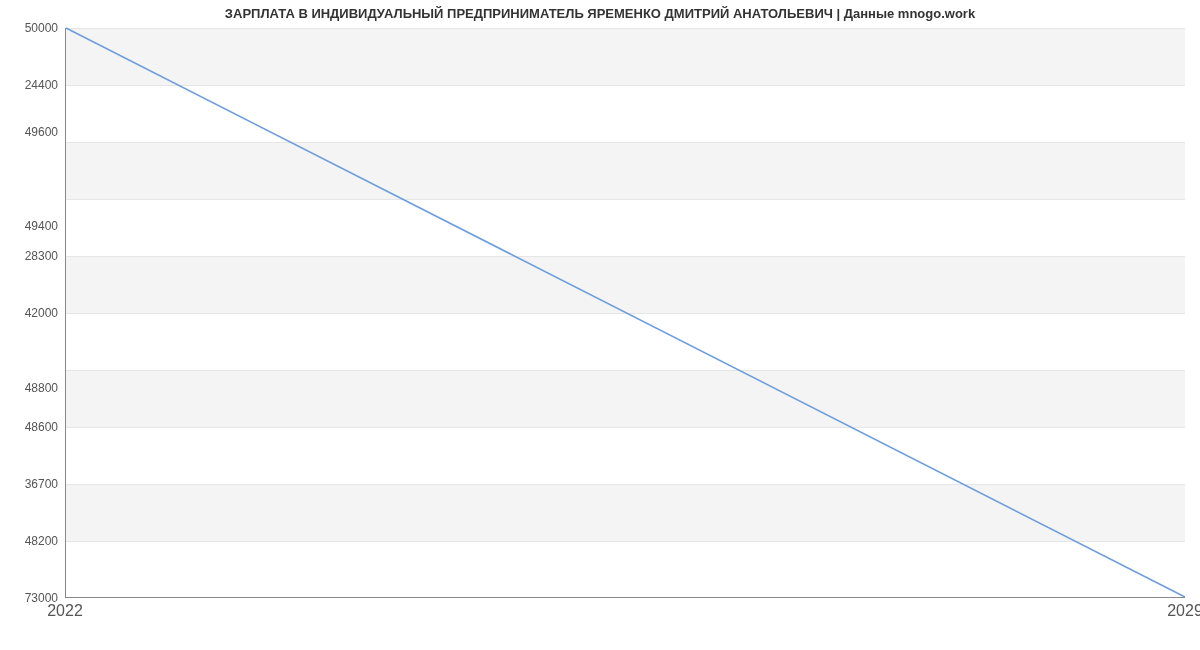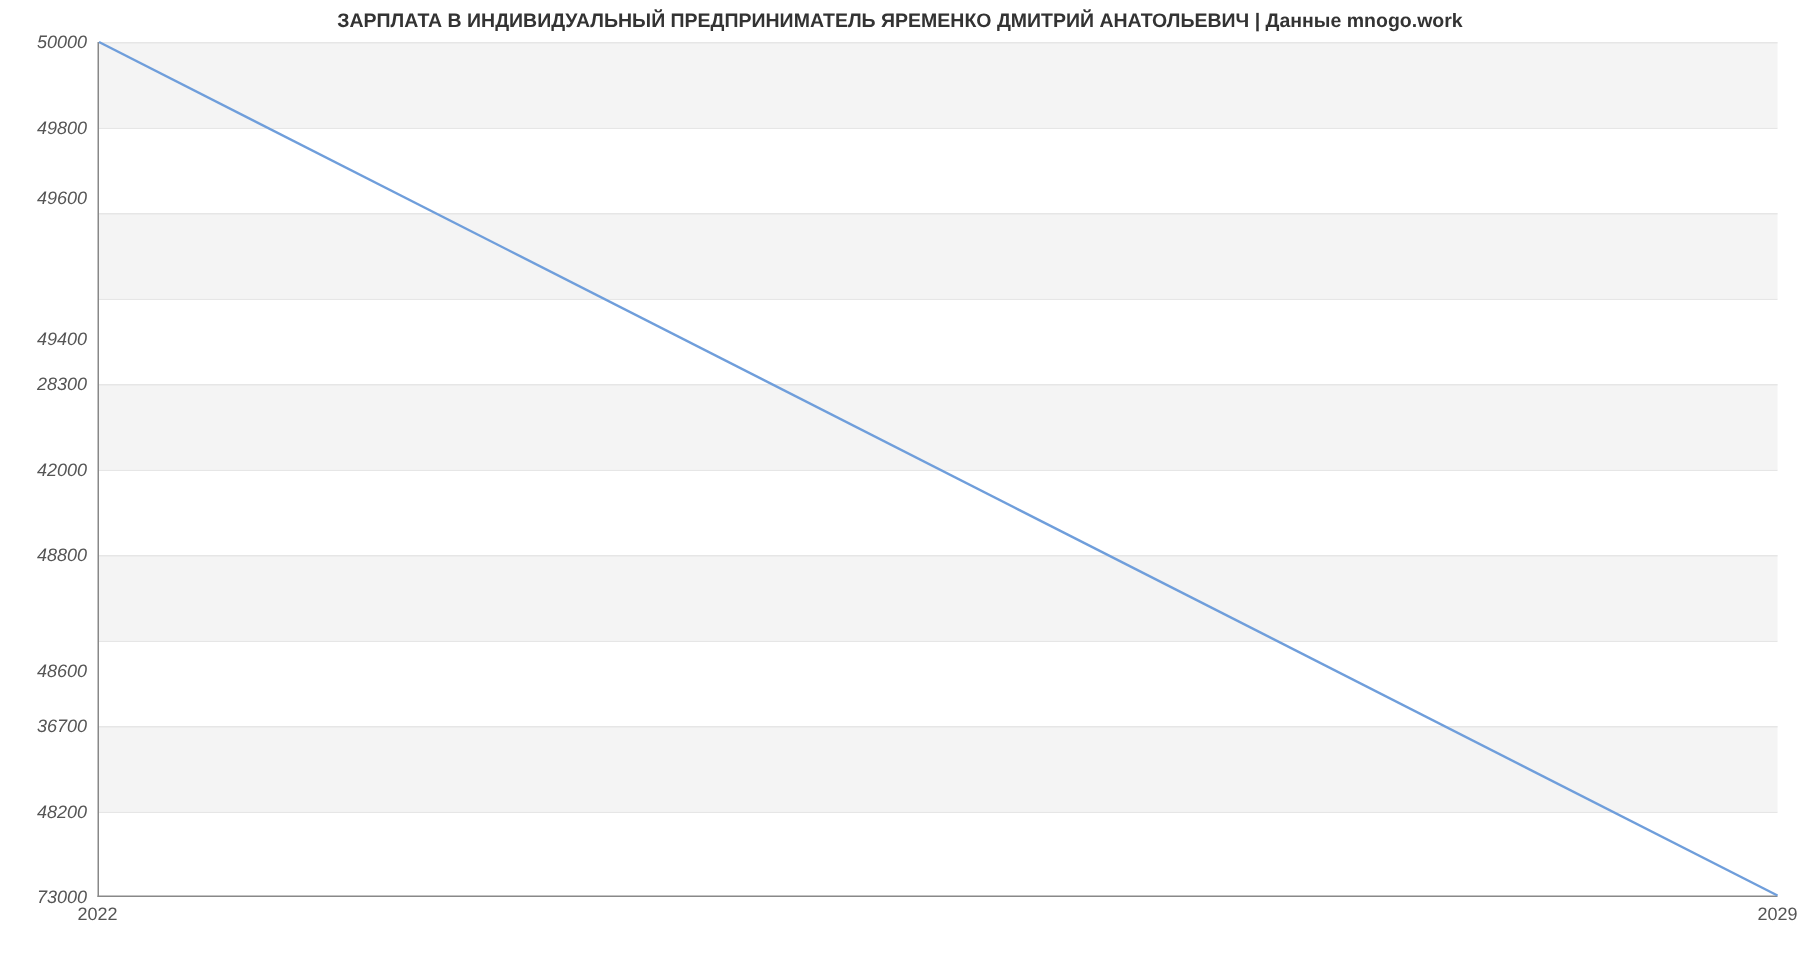--- a/index.html
+++ b/index.html
@@ -50,26 +50,25 @@
     background: #e6e6e6;
   }
   .ytick {
     position: absolute;
     right: 1142px; 
     font-size: 12px;
     color: #555;
     transform: translateY(-50%);
     text-align: right;
     width: 50px;
-    font-style: italic;
   }
   .xtick {
     position: absolute;
     top: 602px;
-    font-size: 12px;
+    font-size: 16px;
     color: #555;
     transform: translateX(-50%);
   }
   svg.line-layer {
     position: absolute;
     left: 0;
     top: 0;
     width: 100%;
     height: 100%;
     overflow: visible;
@@ -97,23 +96,23 @@
       <div class="gridline" style="top: 57px;"></div>
       <div class="band" style="top: 0px; height: 57px;"></div>
       <div class="gridline" style="top: 0px;"></div>
       <svg class="line-layer" id="line-layer" viewBox="0 0 1120 570" preserveAspectRatio="none">
         <path d="M0 0 L1120 570" fill="none" stroke="#6f9edb" stroke-width="1.6" vector-effect="non-scaling-stroke"></path>
       </svg>
   </div>
 <div class="ytick" style="top: 598px;">73000</div>
     <div class="ytick" style="top: 541px;">48200</div>
     <div class="ytick" style="top: 484px;">36700</div>
-    <div class="ytick" style="top: 427px; margin-top: 20px;">48600</div>
-    <div class="ytick" style="top: 370px;">48800</div>
+    <div class="ytick" style="top: 427px;">48600</div>
+    <div class="ytick" style="top: 388px;">48800</div>
     <div class="ytick" style="top: 313px;">42000</div>
     <div class="ytick" style="top: 256px;">28300</div>
     <div class="ytick" style="top: 199px; margin-top: 27px;">49400</div>
     <div class="ytick" style="top: 132px;">49600</div>
-    <div class="ytick" style="top: 85px;">49800</div>
+    <div class="ytick" style="top: 85px;">24400</div>
     <div class="ytick" style="top: 28px;">50000</div>
     <div class="xtick" style="left: 65px;">2022</div>
     <div class="xtick" style="left: 1185px;">2029</div>
   </div>
 
 </body></html>

